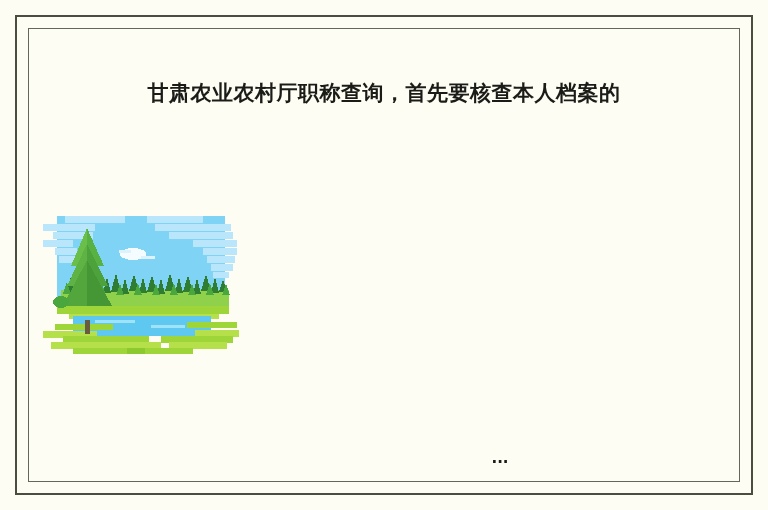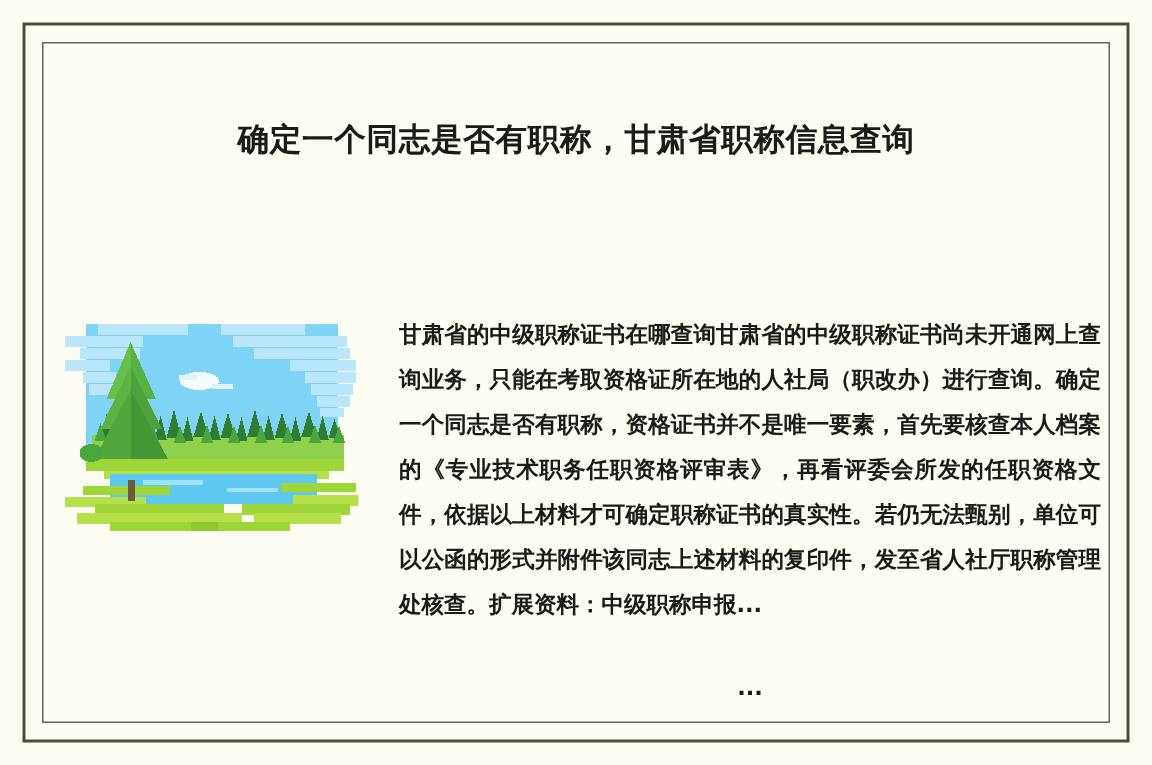--- a/index.html
+++ b/index.html
@@ -95,21 +95,21 @@
   }
 </style>
 </head>
 <body>
 
 <div id="page">
 
   <div class="frame-outer"></div>
   <div class="frame-inner"></div>
 
-  <div class="title">确定一个同志是否有职称，甘肃省职称信息查询</div>
+  <div class="title">甘肃农业农村厅职称查询，首先要核查本人档案的</div>
 
   <div class="illus">
     <svg viewBox="0 0 196 156" xmlns="http://www.w3.org/2000/svg" shape-rendering="crispEdges">
 
       <rect x="14" y="18" width="168" height="96" fill="#7fd4f5"></rect>
 
       <rect x="22" y="18" width="60" height="7" fill="#b9e6fb"></rect>
       <rect x="104" y="18" width="56" height="7" fill="#b9e6fb"></rect>
       <rect x="0" y="26" width="52" height="7" fill="#b9e6fb"></rect>
       <rect x="112" y="26" width="76" height="7" fill="#b9e6fb"></rect>
@@ -185,16 +185,15 @@
       <polygon points="44,46 24,88 65,88" fill="#5fb244"></polygon>
       <polygon points="44,62 20,108 69,108" fill="#53a63c"></polygon>
       <polygon points="44,30 44,68 61,68" fill="#58b143"></polygon>
       <polygon points="44,46 44,88 65,88" fill="#4ea23c"></polygon>
       <polygon points="44,62 44,108 69,108" fill="#459634"></polygon>
 
       <ellipse cx="18" cy="104" rx="8" ry="6" fill="#4aa73d"></ellipse>
     </svg>
   </div>
 
-  <div class="body-text">甘肃省的中级职称证书在哪查询甘肃省的中级职称证书尚未开通网上查询业务，只能在考取资格证所在地的人社局（职改办）进行查询。确定一个同志是否有职称，资格证书并不是唯一要素，首先要核查本人档案的《专业技术职务任职资格评审表》，再看评委会所发的任职资格文件，依据以上材料才可确定职称证书的真实性。若仍无法甄别，单位可以公函的形式并附件该同志上述材料的复印件，发至省人社厅职称管理处核查。扩展资料：中级职称申报...</div>
   <div class="ellipsis-line">...</div>
 
 </div>
 
 </body></html>

